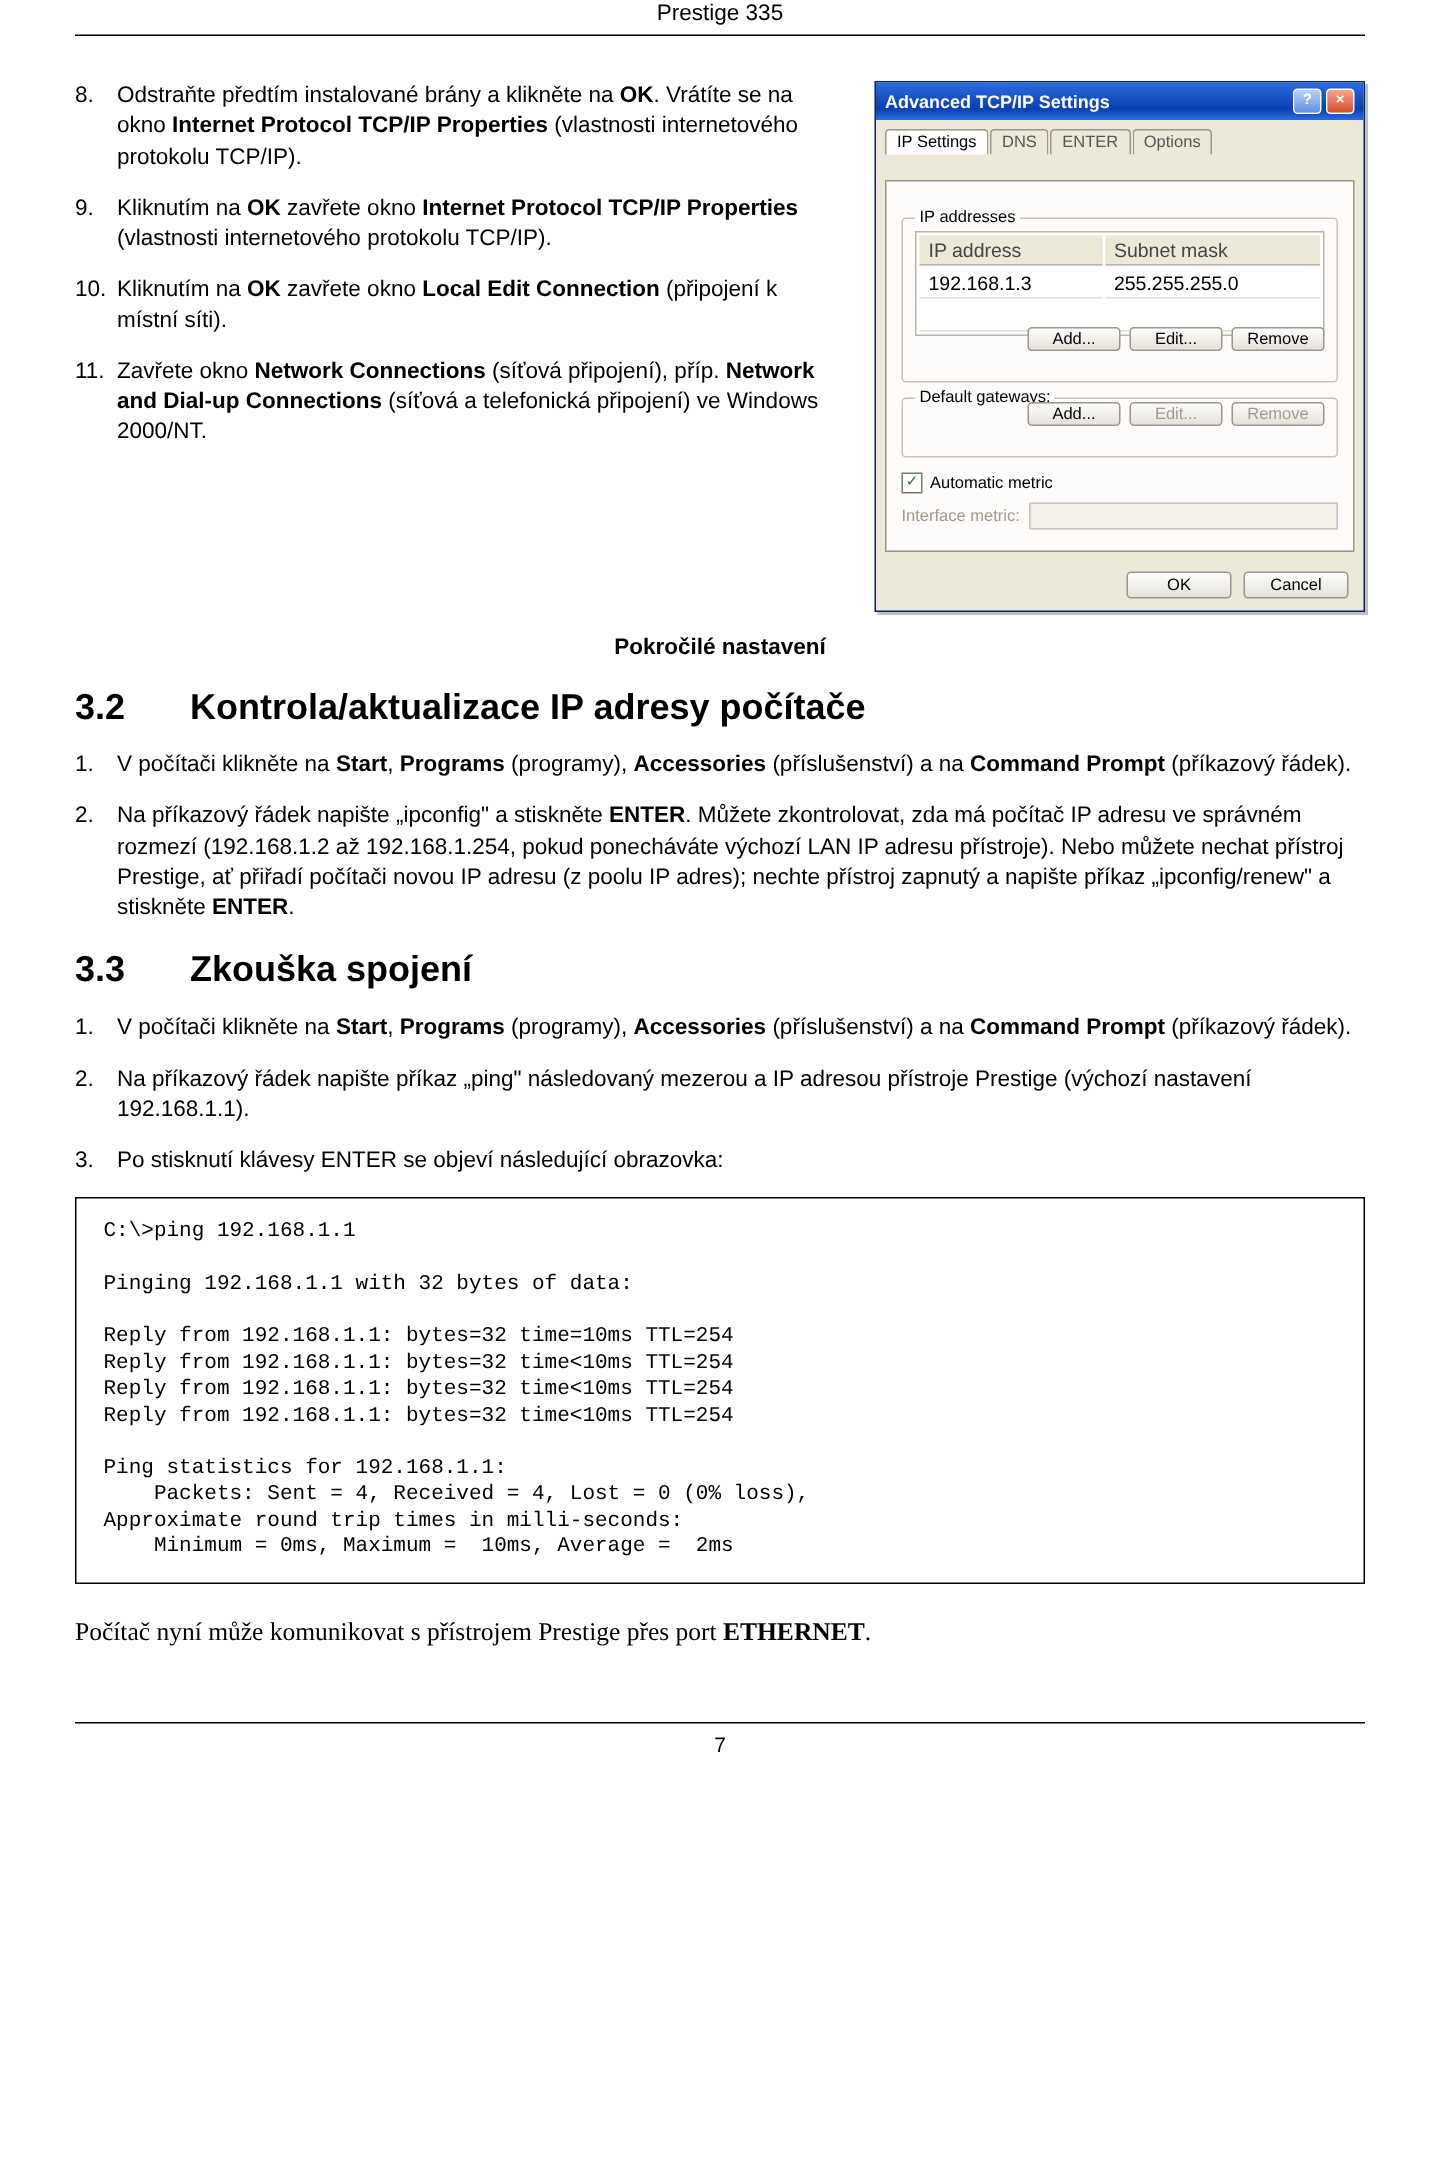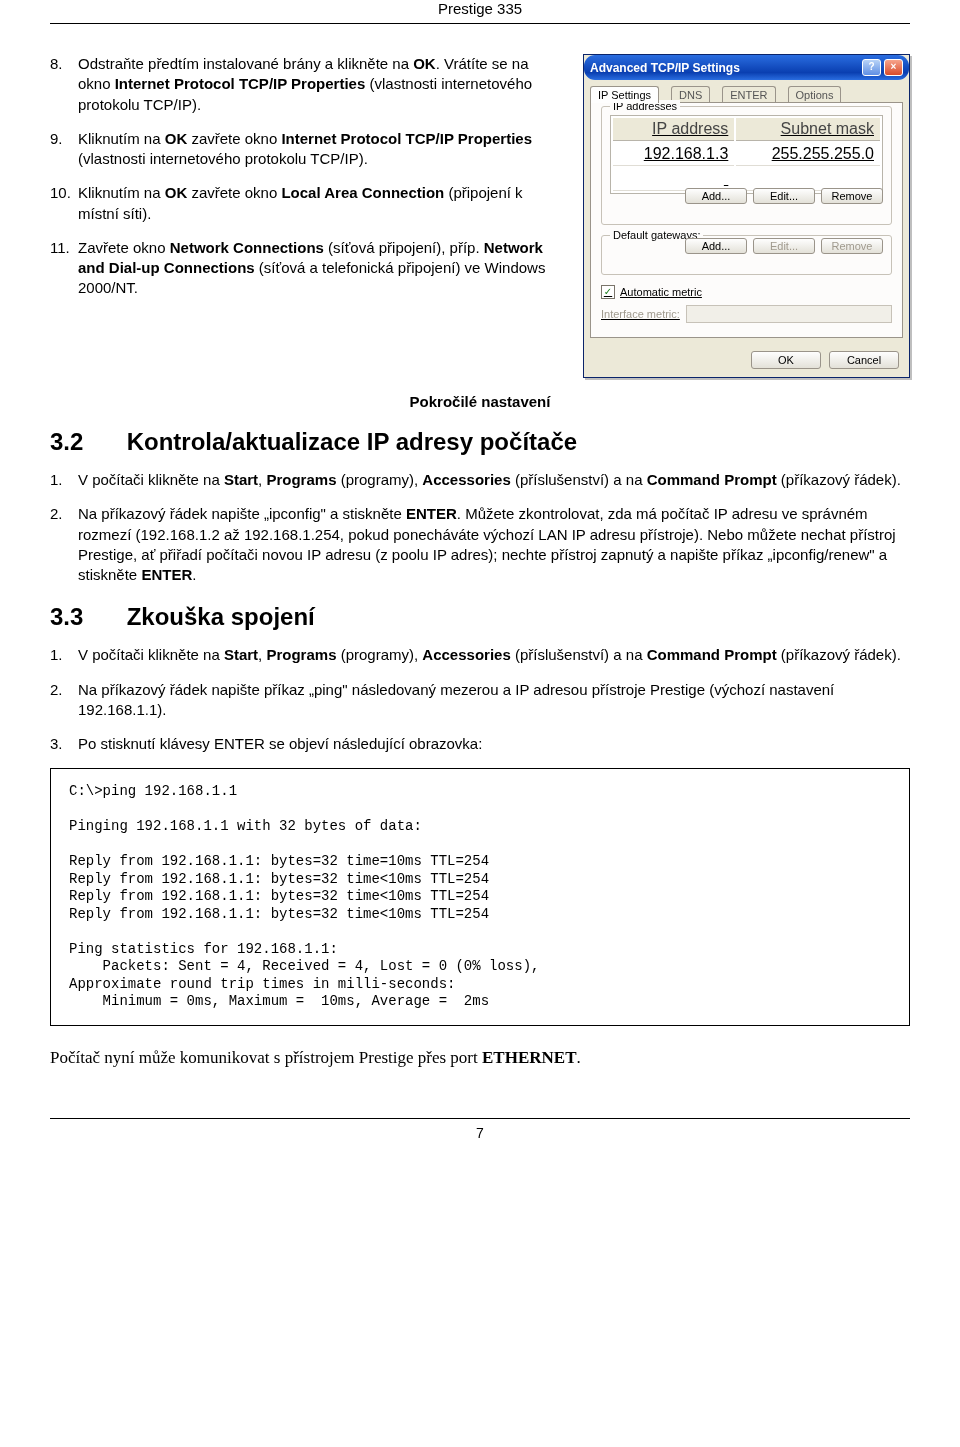--- a/index.html
+++ b/index.html
@@ -57,61 +57,59 @@
   }
   .dlg-title {
     background: linear-gradient(to bottom, #2a6de0, #0a3fb1 70%, #2a6de0);
     color: #fff;
     font-weight: bold;
     font-size: 12px;
     padding: 4px 6px;
     display: flex;
     align-items: center;
     justify-content: space-between;
-    border-radius: 11px;
   }
   .dlg-title .btns { display: flex; gap: 3px; }
   .dlg-title .tbtn {
     width: 17px; height: 15px;
     background: linear-gradient(to bottom,#f7a48c,#d84b2a);
     border: 1px solid #fff;
     border-radius: 3px;
     color: #fff;
     font-size: 10px;
     line-height: 13px;
     text-align: center;
   }
   .dlg-title .tbtn.help { background: linear-gradient(to bottom,#b8d3f7,#5f8fe4); }
-  .dlg-tabs { display: flex; padding: 6px 6px 0; gap: 12px; }
+  .dlg-tabs { display: flex; padding: 6px 6px 18px; gap: 1px; }
   .dlg-tab {
     background: #ece9d8;
     border: 1px solid #9a948a;
     border-bottom: none;
     border-radius: 3px 3px 0 0;
     padding: 2px 7px;
     font-size: 11px;
     position: relative;
     color: #555;
   }
   .dlg-tab.active { background: #fefefe; color: #000; z-index: 2; font-weight: normal; }
   .dlg-body {
     background: #fdfcfb;
     border: 1px solid #9a948a;
     margin: 0 6px 6px;
-    padding: 3px 10px 10px;
+    padding: 24px 10px 10px;
     position: relative;
     top: -1px;
-    text-decoration: underline;
   }
   .fieldset { border: 1px solid #c7c2b8; border-radius: 3px; padding: 8px 8px 30px; margin-bottom: 10px; position: relative; }
   .fieldset > .legend { position: absolute; top: -7px; left: 8px; background: #fdfcfb; padding: 0 3px; font-size: 11px; }
   .table { width: 100%; border: 1px solid #b8b4aa; background: #fff; }
   .table th, .table td {
-    text-align: right; font-weight: normal;
-    font-size: 16px; padding: 2px 6px;
+    text-align: left; font-weight: normal;
+    font-size: 13px; padding: 2px 6px;
     border-bottom: 1px solid #e0ddd5;
   }
   .table th { background: #ece9d8; border-bottom: 1px solid #b8b4aa; color: #444; }
   .btnrow { position: absolute; right: 8px; bottom: 20px; display: flex; gap: 6px; }
   .wbtn {
     background: linear-gradient(to bottom,#fefefe,#e3e1d8);
     border: 1px solid #9a948a;
     border-radius: 3px;
     padding: 1px 0;
     font-size: 11px;
@@ -140,21 +138,21 @@
         <li>
           <span class="num">8.</span>
           <span class="body"><span>Odstraňte předtím instalované brány a klikněte na </span><span class="bold">OK</span><span>. Vrátíte se na okno </span><span class="bold">Internet Protocol TCP/IP Properties</span><span> (vlastnosti internetového protokolu TCP/IP).</span></span>
         </li>
         <li>
           <span class="num">9.</span>
           <span class="body"><span>Kliknutím na </span><span class="bold">OK</span><span> zavřete okno </span><span class="bold">Internet Protocol TCP/IP Properties</span><span> (vlastnosti internetového protokolu TCP/IP).</span></span>
         </li>
         <li>
           <span class="num">10.</span>
-          <span class="body"><span>Kliknutím na </span><span class="bold">OK</span><span> zavřete okno </span><span class="bold">Local Area Connection</span><span> (připojení k místní síti).</span></span>
+          <span class="body"><span>Kliknutím na </span><span class="bold">OK</span><span> zavřete okno </span><span class="bold">Local Edit Connection</span><span> (připojení k místní síti).</span></span>
         </li>
         <li>
           <span class="num">11.</span>
           <span class="body"><span>Zavřete okno </span><span class="bold">Network Connections</span><span> (síťová připojení), příp. </span><span class="bold">Network and Dial-up Connections</span><span> (síťová a telefonická připojení) ve Windows 2000/NT.</span></span>
         </li>
       </ol>
   </div>
 
   <div class="dlg">
     <div class="dlg-title">

